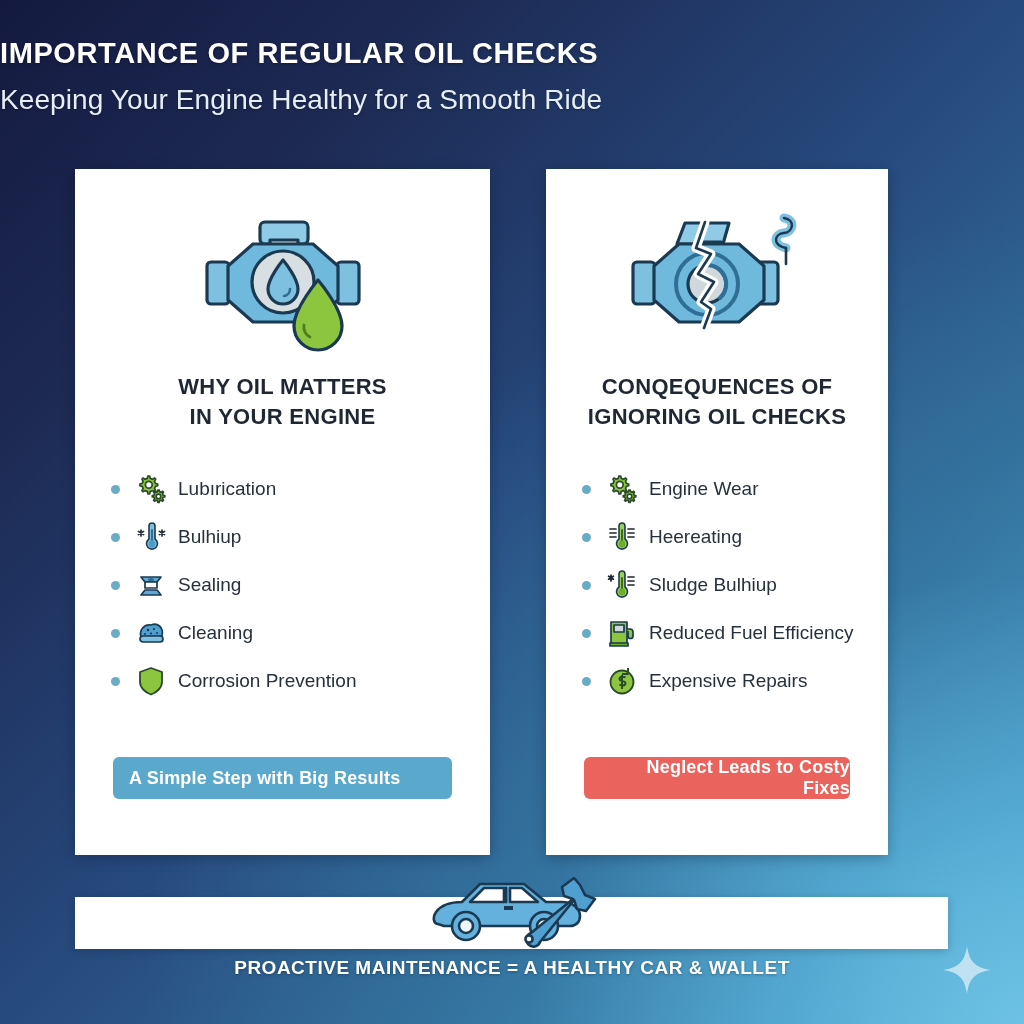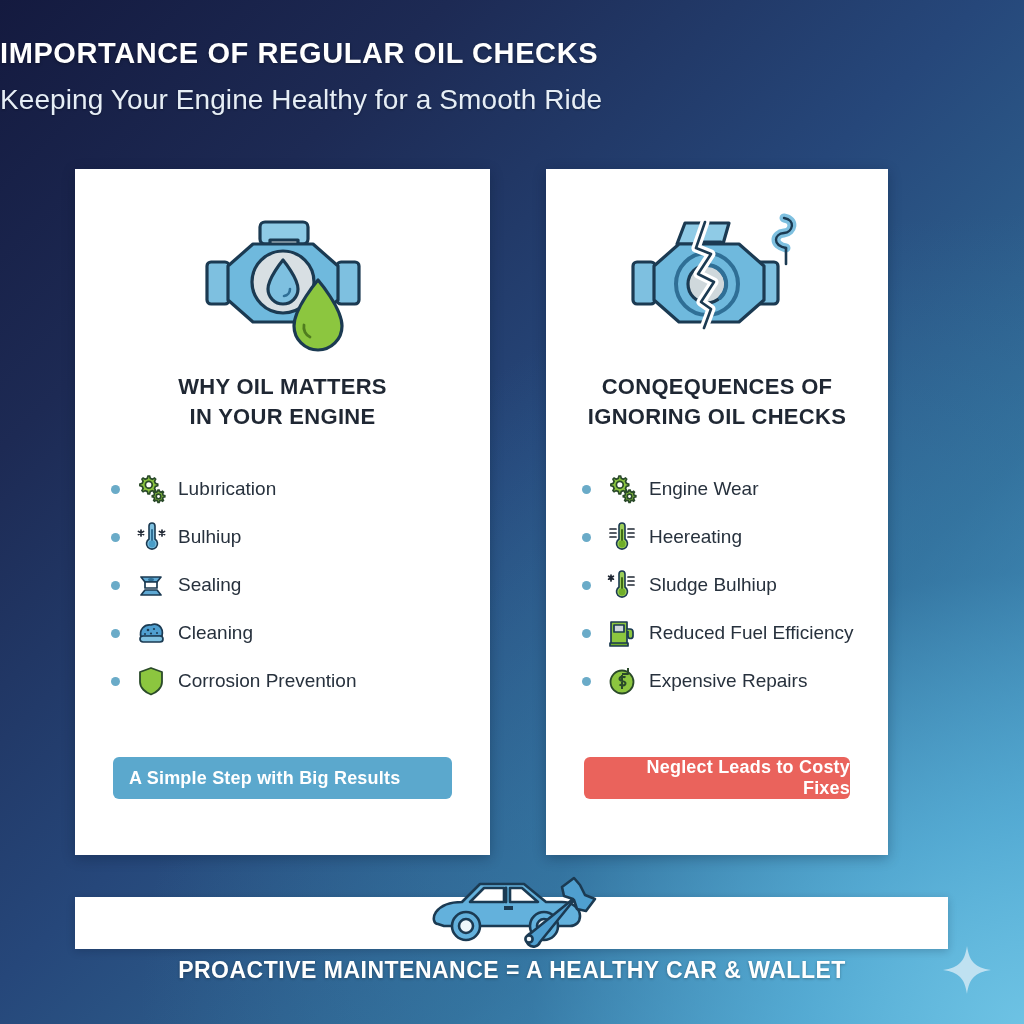--- a/index.html
+++ b/index.html
@@ -87,21 +87,21 @@
     background:#ffffff;
     box-shadow:0 2px 8px rgba(8,20,40,0.22);
   }
   #footer-icon {
     position:absolute; left:428px; top:868px;
     width:175px; height:82px;
   }
   #footer-text {
     position:absolute; left:0; right:0; top:957px;
     text-align:center;
-    color:#ffffff; font-size:23px; font-weight:bold;
+    color:#ffffff; font-size:19px; font-weight:bold;
     letter-spacing:0.5px;
     text-shadow:0 1px 3px rgba(0,0,0,0.3);
   }
   #sparkle { position:absolute; left:941px; top:944px; width:52px; height:52px; }
 </style>
 </head>
 <body>
 
 <div id="stage">
 

